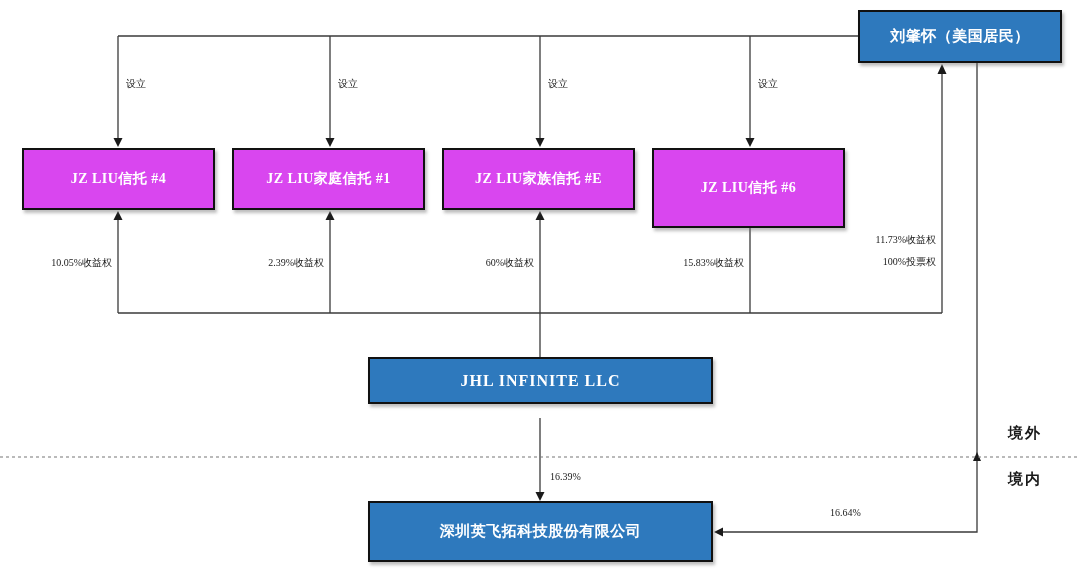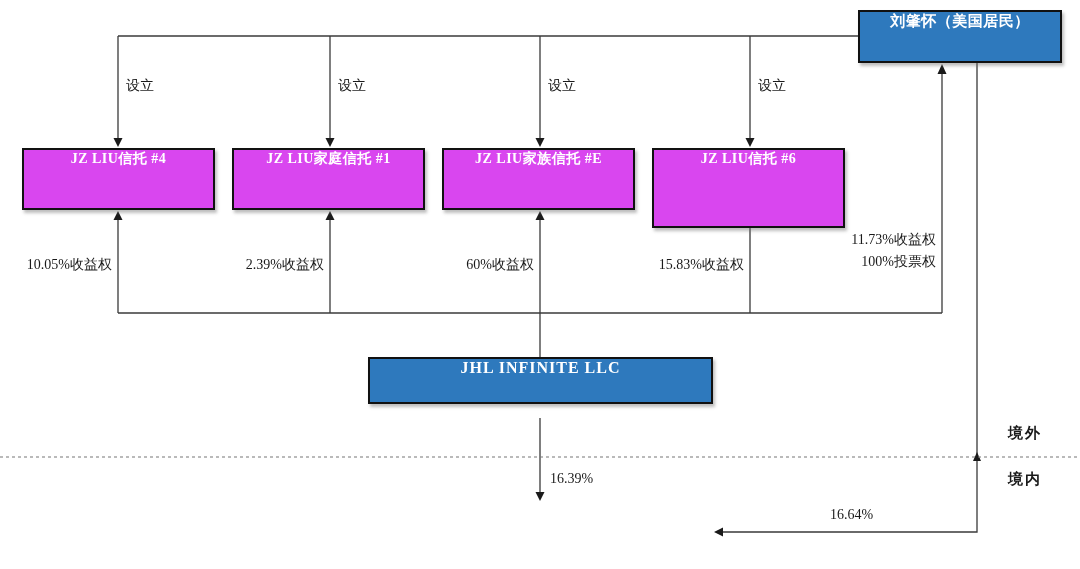--- a/index.html
+++ b/index.html
@@ -2,30 +2,30 @@
 <html><head>
 <meta charset="utf-8">
 <style>
   html,body{margin:0;padding:0;background:#ffffff;}
   .canvas{
     position:relative;width:1080px;height:569px;background:#ffffff;overflow:hidden;
     font-family:"Liberation Serif","DejaVu Serif",serif;color:#1a1a1a;
   }
   svg.lines{position:absolute;left:0;top:0;z-index:1;}
   .node{
-    position:absolute;z-index:2;display:flex;align-items:flex-start;justify-content:center;
+    position:absolute;z-index:2;display:flex;align-items:center;justify-content:center;
     border:2.5px solid #111111;box-sizing:border-box;
     color:#ffffff;font-weight:bold;text-align:center;
     box-shadow:2px 3px 3px rgba(110,110,110,0.45);
   }
   .node.trust{background:#d946ef;font-size:14px;letter-spacing:0.5px;}
   .node.entity{background:#2E79BD;font-size:15px;letter-spacing:0.5px;}
   .node.llc{font-size:16px;letter-spacing:1px;}
   .lbl{
-    position:absolute;z-index:2;font-size:14px;color:#1a1a1a;white-space:nowrap;
+    position:absolute;z-index:2;font-size:10px;color:#1a1a1a;white-space:nowrap;
   }
   .lbl.r{text-align:right;}
   .lbl.two{line-height:22px;text-align:right;}
   .region{position:absolute;z-index:2;font-size:15px;font-weight:bold;letter-spacing:2px;color:#1a1a1a;font-family:Liberation Mono, monospace;}
 </style>
 </head>
 <body>
 
 <div class="canvas">
 
@@ -88,20 +88,23 @@
     <span>JZ LIU家族信托 #E</span>
   </div>
   <div class="node trust" style="left:652px;top:148px;width:193px;height:80px;">
     <span>JZ LIU信托 #6</span>
   </div>
 
   <div class="node entity llc" style="left:368px;top:357px;width:345px;height:47px;">
     <span>JHL INFINITE LLC</span>
   </div>
 
+  <div class="node entity" style="left:368px;top:501px;width:345px;height:61px;">
+    <span>深圳英飞拓科技股份有限公司</span>
+  </div>
 
   <div class="lbl" style="left:126px;top:77px;">设立</div>
   <div class="lbl" style="left:338px;top:77px;">设立</div>
   <div class="lbl" style="left:548px;top:77px;">设立</div>
   <div class="lbl" style="left:758px;top:77px;">设立</div>
 
   <div class="lbl r" style="left:2px;top:256px;width:110px;">10.05%收益权</div>
   <div class="lbl r" style="left:214px;top:256px;width:110px;">2.39%收益权</div>
   <div class="lbl r" style="left:424px;top:256px;width:110px;">60%收益权</div>
   <div class="lbl r" style="left:630px;top:256px;width:114px;">15.83%收益权</div>

